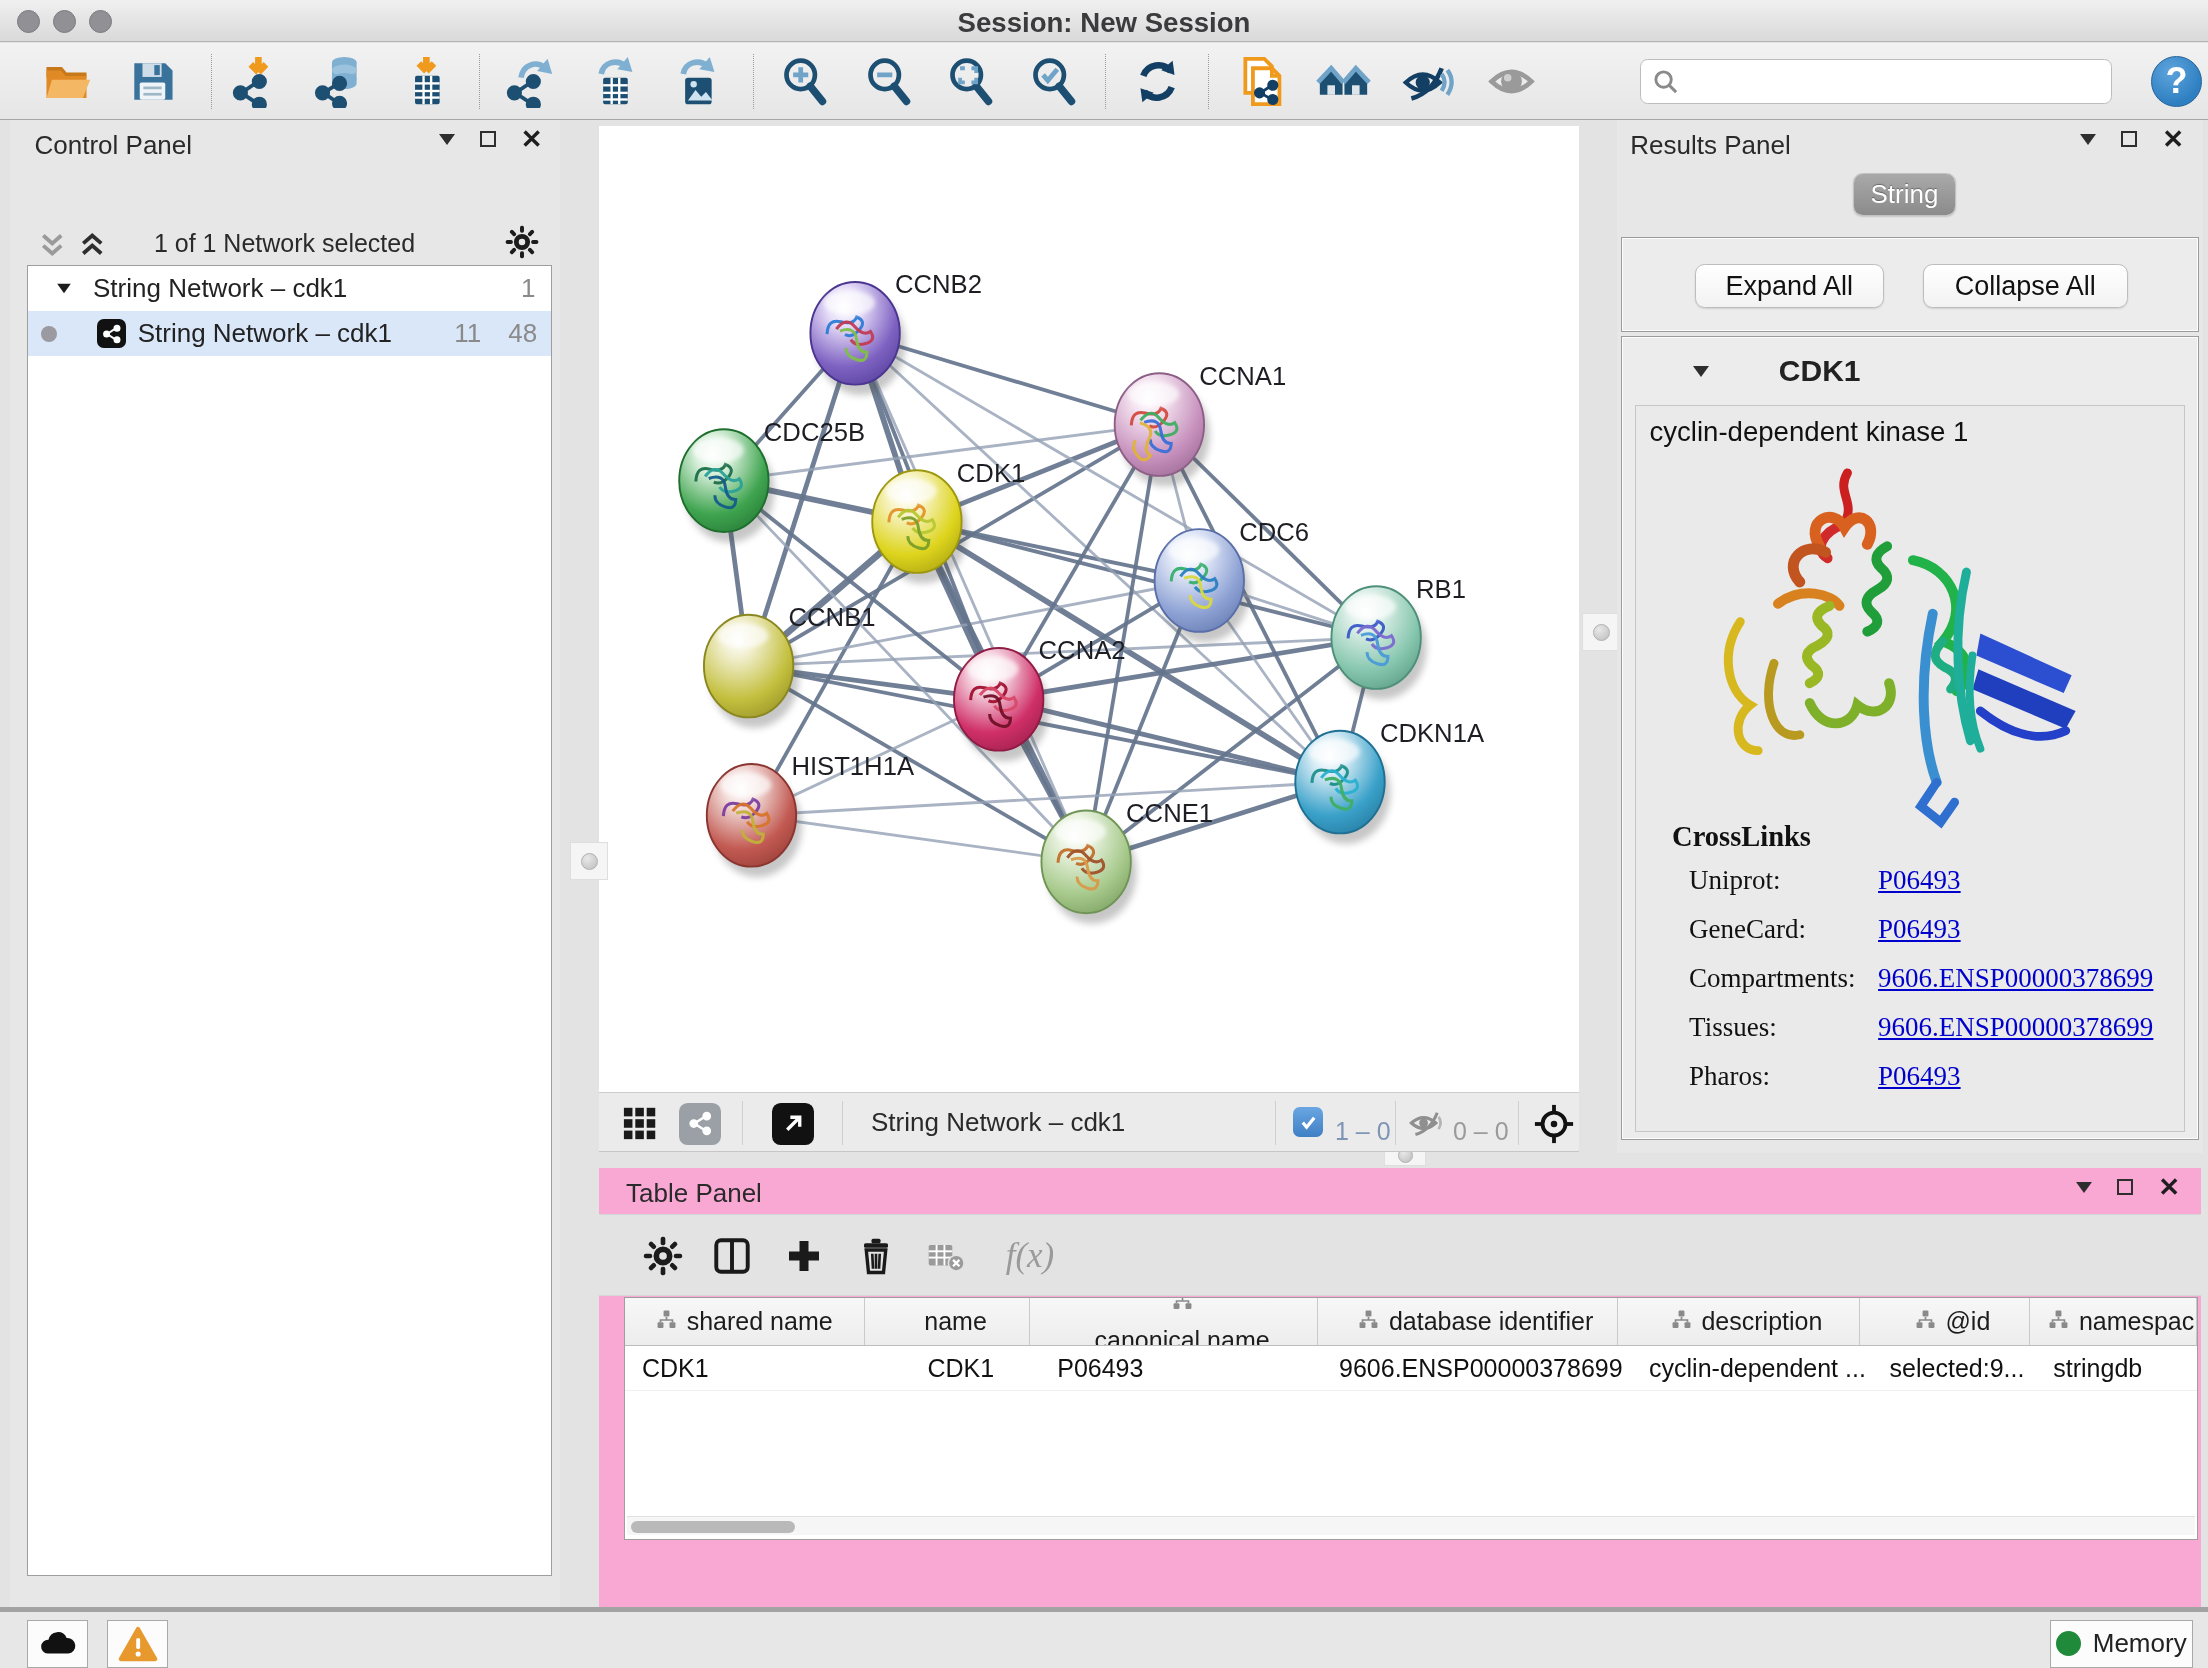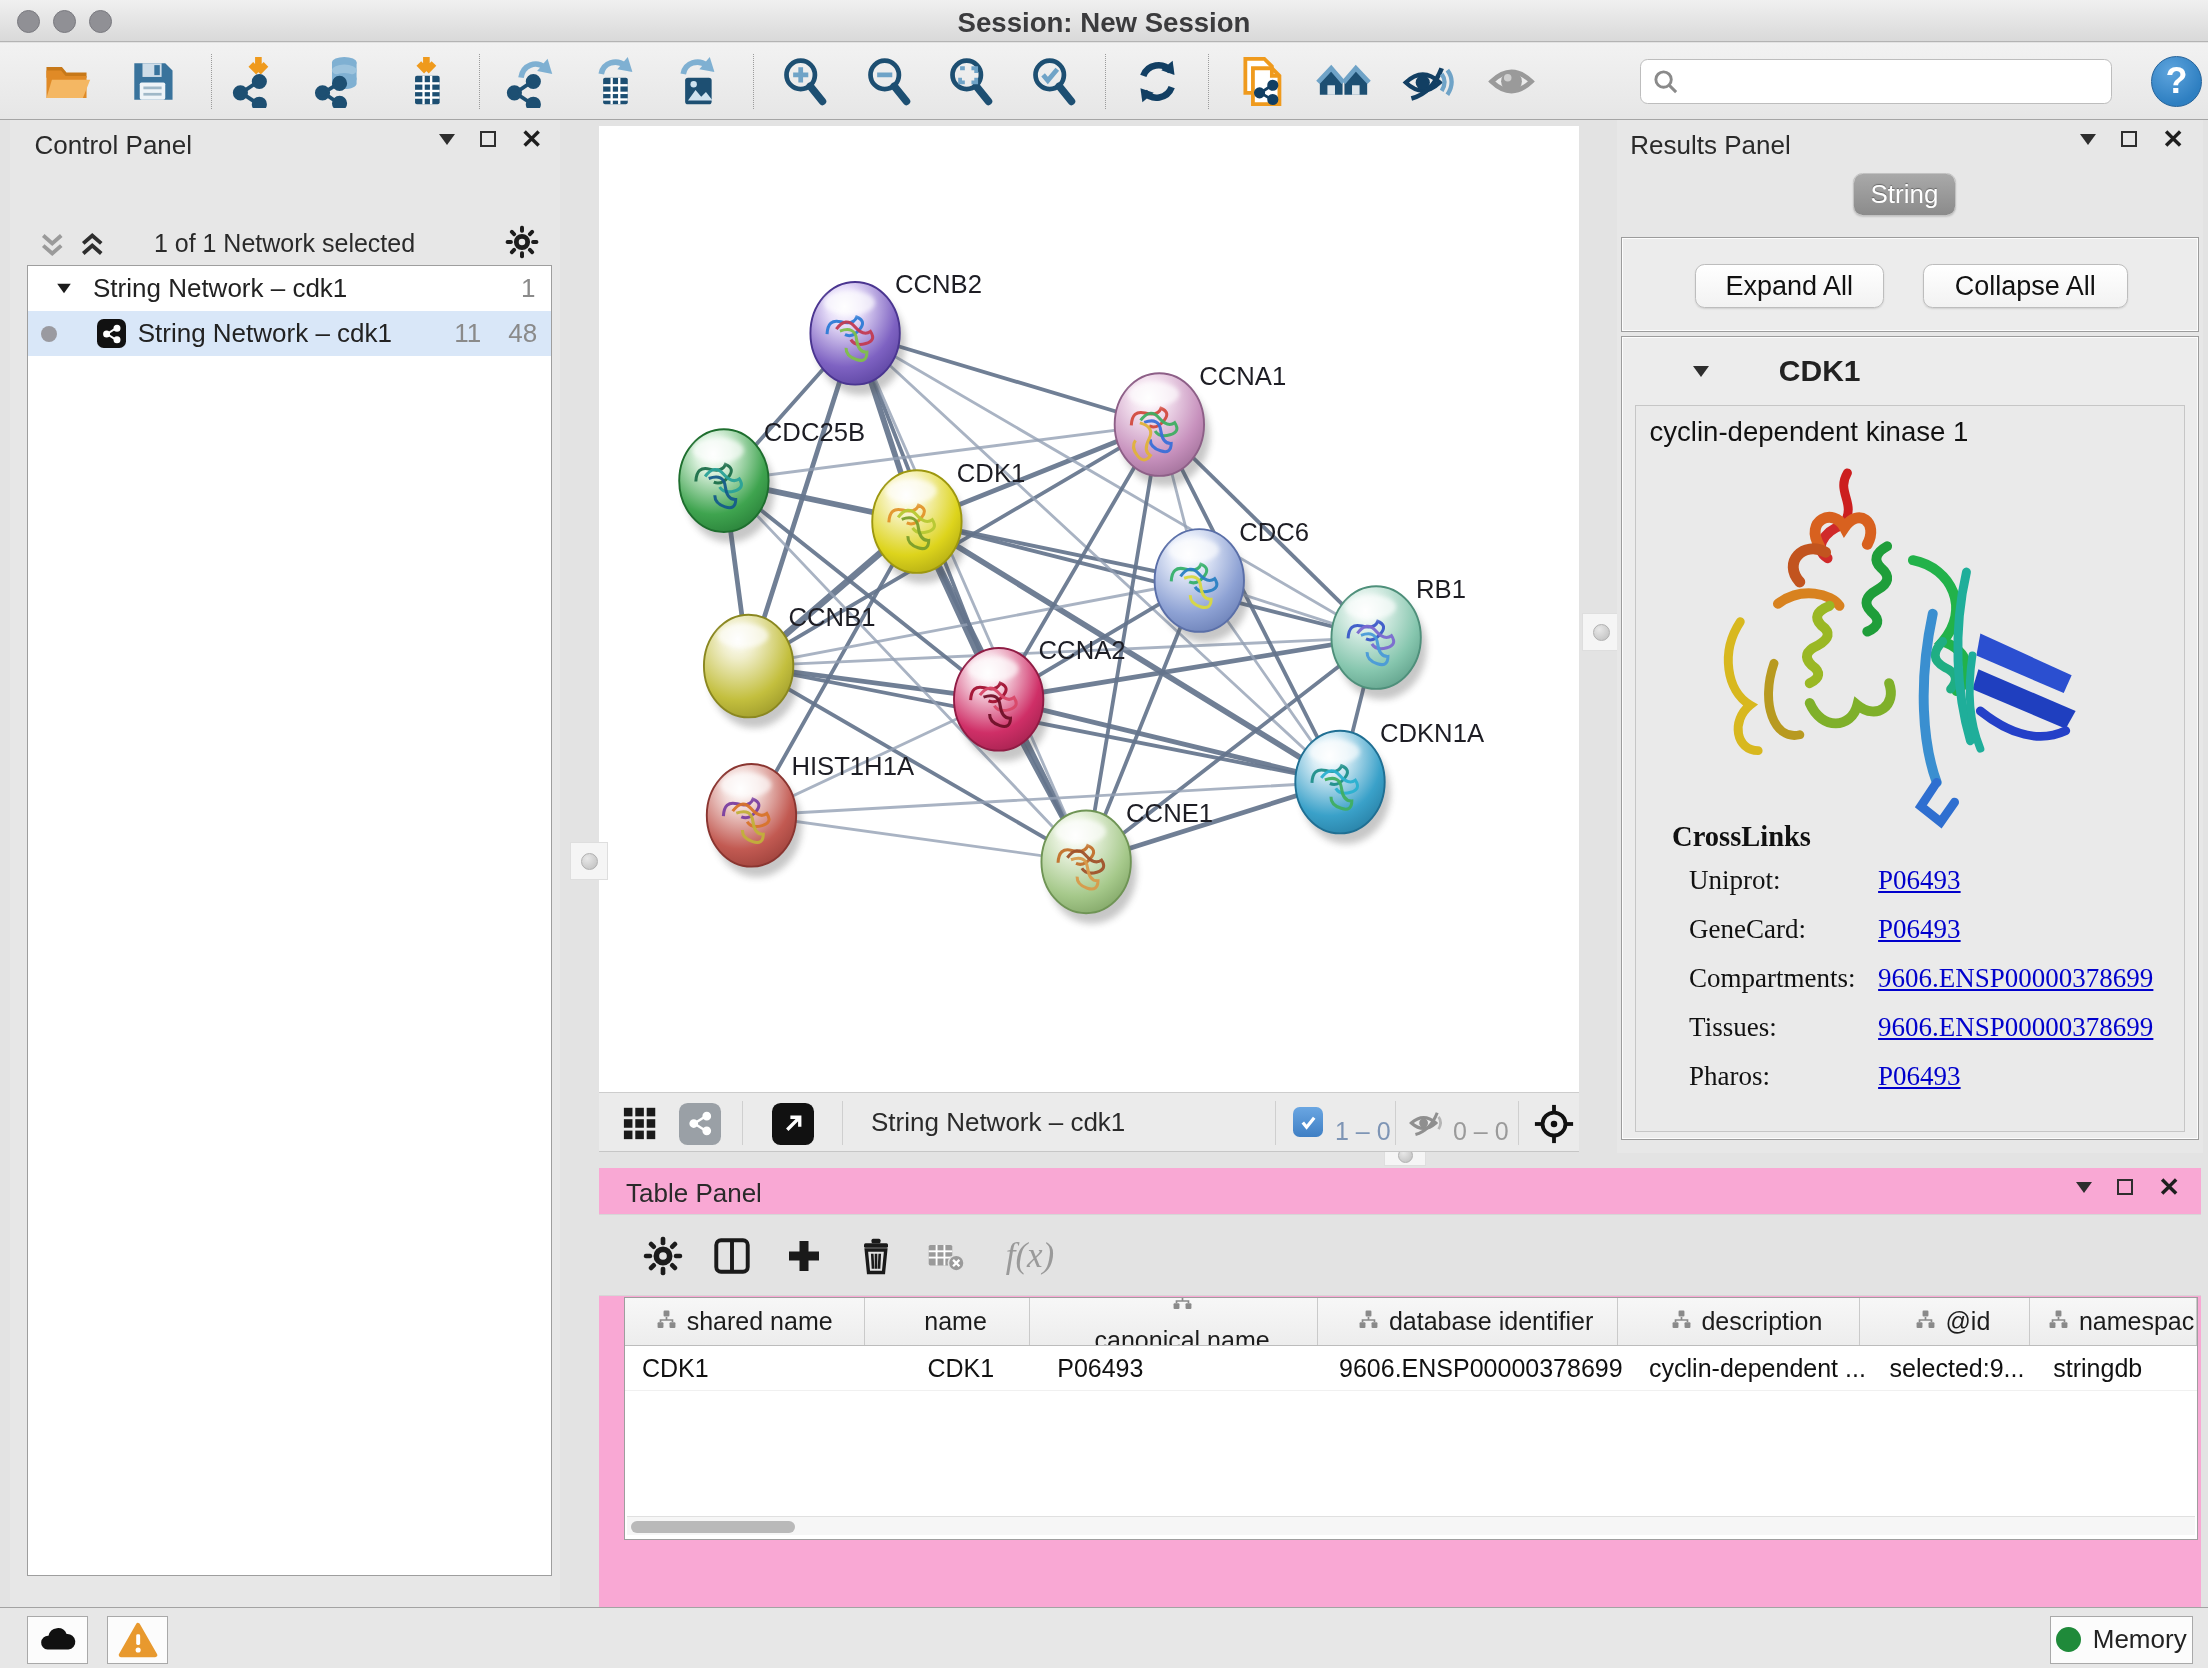--- a/index.html
+++ b/index.html
@@ -97,21 +97,21 @@
   .th { display:flex; align-items:center; justify-content:center; gap:9.5px; font-size:25px;
     color:#1c1c1c; border-right:1px solid #cacaca; overflow:hidden; white-space:nowrap; }
   .tbl-row { display:flex; height:45px; border-bottom:1px solid #f0f0f0; }
   .td { display:flex; align-items:center; font-size:25px; color:#111; padding-left:17px;
     overflow:hidden; white-space:nowrap; }
   .hscroll { position:absolute; left:1.9px; bottom:3.8px; width:1568px; height:19px; background:#f6f6f6; border-top:1px solid #e0e0e0;}
   .hthumb { position:absolute; left:3.8px; top:3.8px; width:164px; height:12.4px; border-radius:6.7px; background:#b9b9b9; }
 
   
   .statusbar { position:absolute; left:0; top:1607px; width:2208px; height:61px;
-    background:#e7e7e7; border-top:1px solid #a3a3a3;text-align:right; }
+    background:#e7e7e7; border-top:5px solid #a3a3a3;text-align:right; }
   .sbtn { position:absolute; top:7.6px; width:61px; height:48px; background:#fcfcfc;
     border:1.9px solid #a9a9a9; display:flex; align-items:center; justify-content:center; }
   .membtn { position:absolute; right:15px; top:7.6px; width:143px; height:48px; background:#fcfcfc;
     border:1.9px solid #a9a9a9; display:flex; align-items:center; justify-content:center; gap:11.4px; font-size:26px; }
   .memdot { width:25px; height:25px; border-radius:50%; background:#1f8a3a; }
 
   svg text { font-family:"Liberation Sans", sans-serif; }
 </style>
 </head>
 <body>

